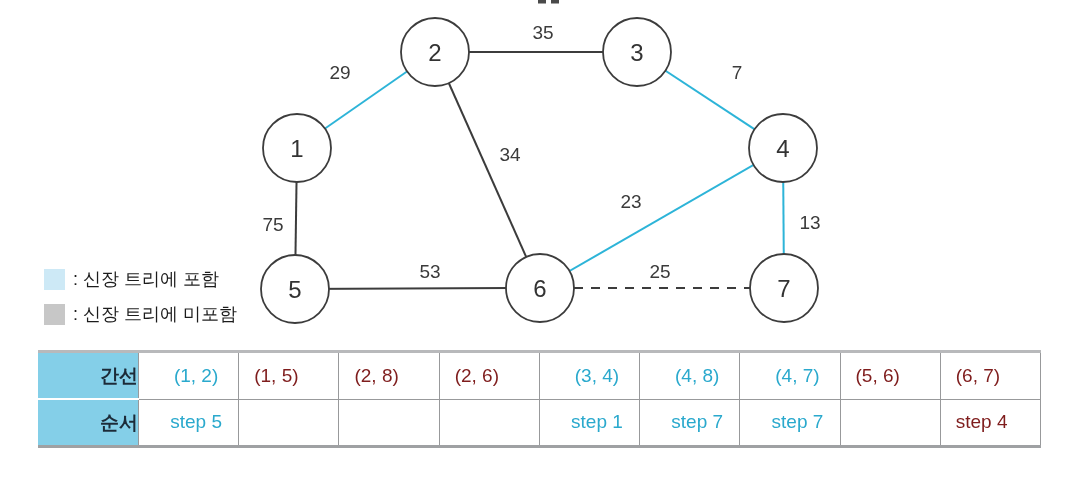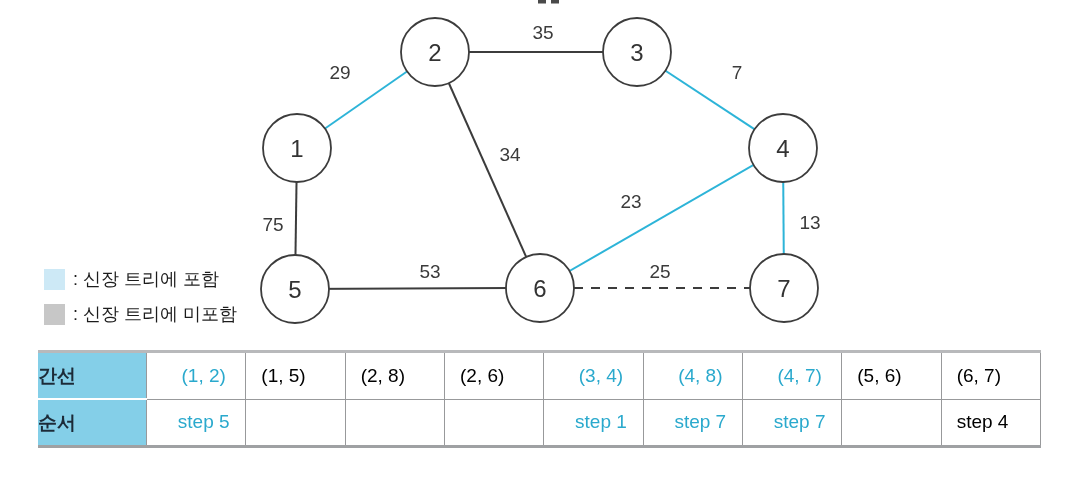--- a/index.html
+++ b/index.html
@@ -34,38 +34,38 @@
   .table-wrap { position: absolute; left: 38px; top: 350px; }
   table.edge-table {
     border-collapse: collapse;
     table-layout: fixed;
     width: 1003px;
     border-top: 3px solid #b8b9bb;
     border-bottom: 3px solid #9fa1a3;
     font-size: 19px;
   }
   table.edge-table th {
-    width: 108px;
+    width: 100px;
     background: var(--header-bg, #84cfe8);
     color: #1c2b38;
     font-weight: bold;
     height: 45px;
-    text-align: left;
+    text-align: right;
     border-right: 1.5px solid #98999b;
     border-top: 2px solid #ffffff;
     padding: 0;
   }
   table.edge-table tr:first-child th { border-top: none; }
   table.edge-table td {
     border: 1.5px solid #98999b;
     height: 45px;
     padding: 0 0 0 15px;
     text-align: left;
     vertical-align: middle;
-    color: #000000;
+    color: #7f1d1d;
     background: #ffffff;
   }
   table.edge-table td.hl { color: var(--hl, #2aa9cd); text-align: center; }
 </style>
 </head>
 <body>
 
 <div class="screen">
 
   <svg class="graph" width="1069" height="348" viewBox="0 0 1069 348" xmlns="http://www.w3.org/2000/svg">

